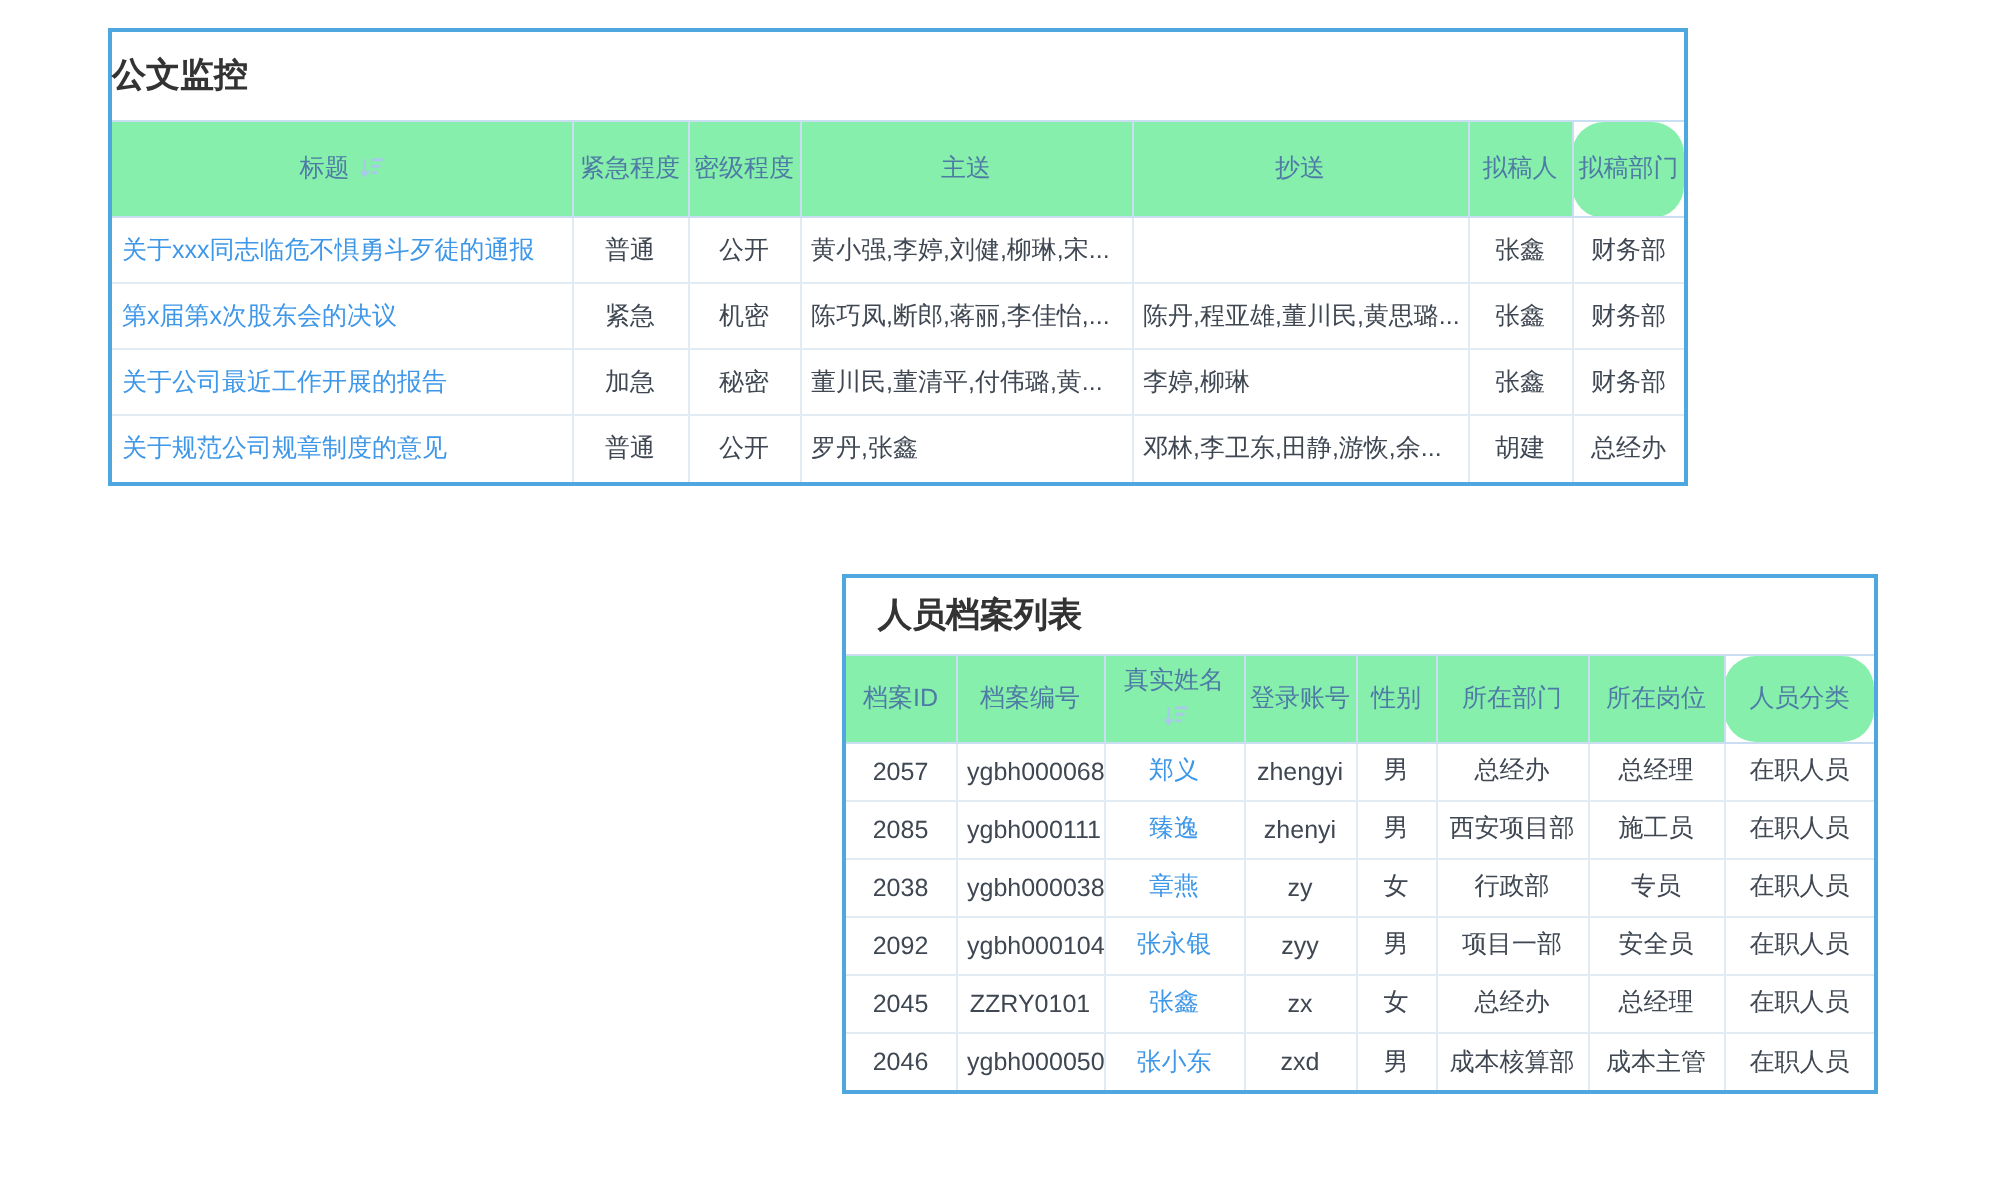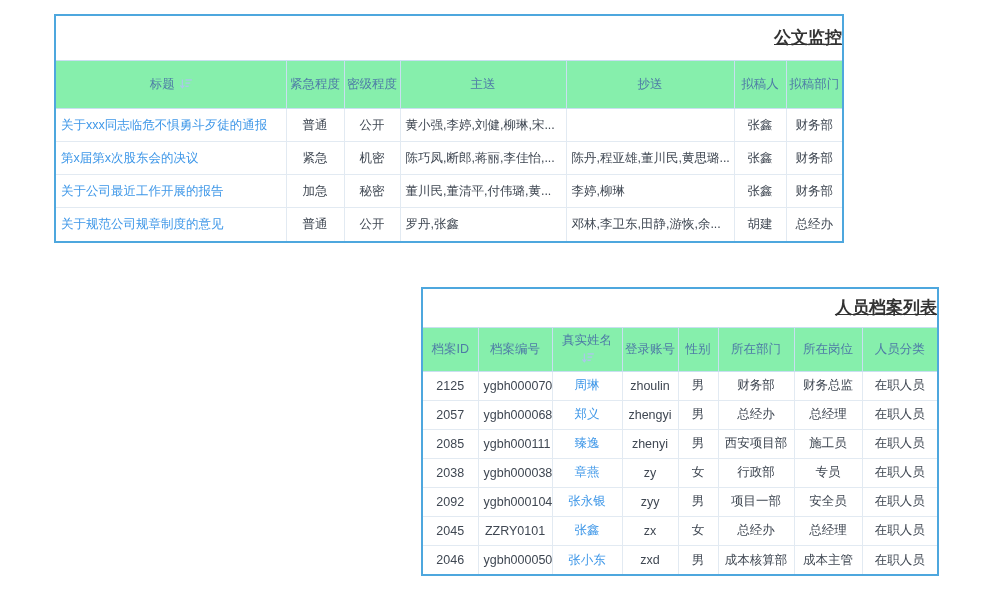--- a/index.html
+++ b/index.html
@@ -4,31 +4,31 @@
 <style>
   * { margin:0; padding:0; box-sizing:border-box; }
   html,body { width:1000px; height:600px; background:#ffffff;
     font-family:"Liberation Sans","DejaVu Sans",sans-serif; }
   .canvas { position:relative; width:1000px; height:600px; background:#fff; overflow:hidden; }
 
   .table-card { position:absolute; background:#fff; border:2px solid #4ea7de; }
   .card-doc { left:54px; top:14px; width:790px; }
   .card-personnel { left:421px; top:287px; width:518px; }
 
-  .card-title { text-align:right; font-weight:bold; color:#333333; font-size:17px;text-decoration:underline; }
+  .card-title { text-align:left; font-weight:bold; color:#333333; font-size:17px; }
   .card-doc .card-title { line-height:44px; height:44px; }
   .card-personnel .card-title { line-height:38px; height:38px;padding-left:16px; }
 
   table { border-collapse:collapse; width:100%; table-layout:fixed; font-size:12.5px; }
 
   th { background:#86efac; color:#4e7ba6; font-weight:normal;
        border:1px solid #c9dff1; padding:4px 2px; text-align:center; vertical-align:middle;
        line-height:1.35; }
   th:first-child { border-left:none; }
-  th:last-child  { border-right:none; }
+  th:last-child  { border-right:none;border-radius:16px; }
   .card-doc th { height:48px; }
   .card-personnel th { height:36px; }
 
   td { border:1px solid #e2eaf2; color:#3f4752; text-align:center; vertical-align:middle;
        padding:0 5px; white-space:nowrap; overflow:hidden; }
   td:first-child { border-left:none; }
   td:last-child  { border-right:none; }
   tr:last-child td { border-bottom:none;margin-top:24px; }
   .card-doc td { height:33px; }
   .card-personnel td { height:29px; }
@@ -143,30 +143,20 @@
                 </svg></span></th>
             <th><span>登录账号</span></th>
             <th><span>性别</span></th>
             <th><span>所在部门</span></th>
             <th><span>所在岗位</span></th>
             <th><span>人员分类</span></th>
           </tr>
         </thead>
       <tbody>
           <tr>
-            <td>2125</td>
-            <td>ygbh000070</td>
-            <td><span class="cell-link">周琳</span></td>
-            <td>zhoulin</td>
-            <td>男</td>
-            <td>财务部</td>
-            <td>财务总监</td>
-            <td>在职人员</td>
-          </tr>
-          <tr>
             <td>2057</td>
             <td>ygbh000068</td>
             <td><span class="cell-link">郑义</span></td>
             <td>zhengyi</td>
             <td>男</td>
             <td>总经办</td>
             <td>总经理</td>
             <td>在职人员</td>
           </tr>
           <tr>

